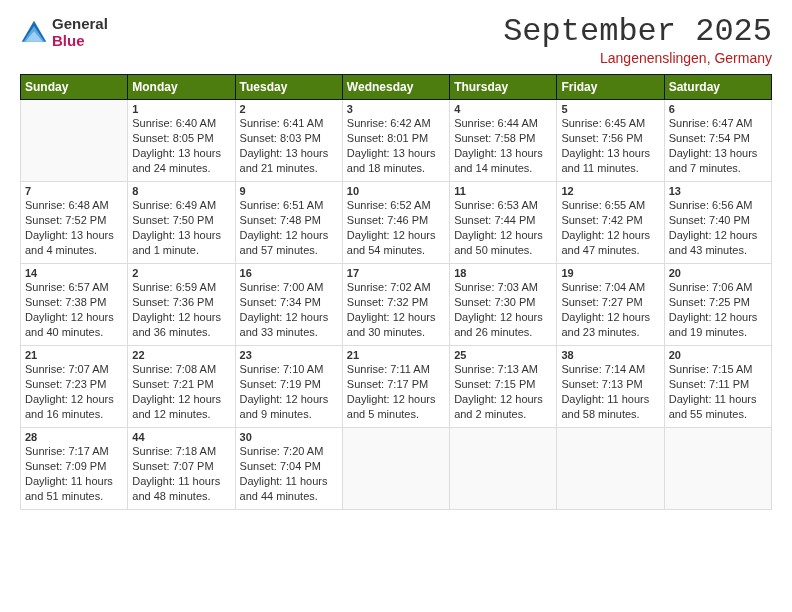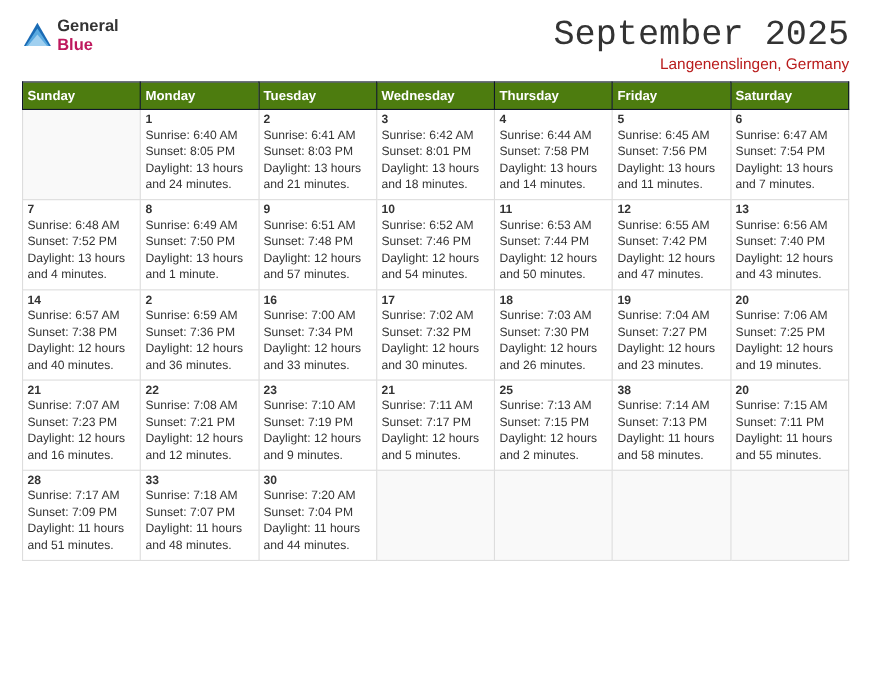--- a/index.html
+++ b/index.html
@@ -251,21 +251,21 @@
             <div class="day-number">20</div>
             <div class="day-detail">Sunrise: 7:15 AM<br>Sunset: 7:11 PM<br>Daylight: 11 hours and 55 minutes.</div>
           </td>
         </tr>
         <tr>
           <td>
             <div class="day-number">28</div>
             <div class="day-detail">Sunrise: 7:17 AM<br>Sunset: 7:09 PM<br>Daylight: 11 hours and 51 minutes.</div>
           </td>
           <td>
-            <div class="day-number">33</div>
+            <div class="day-number">44</div>
             <div class="day-detail">Sunrise: 7:18 AM<br>Sunset: 7:07 PM<br>Daylight: 11 hours and 48 minutes.</div>
           </td>
           <td>
             <div class="day-number">30</div>
             <div class="day-detail">Sunrise: 7:20 AM<br>Sunset: 7:04 PM<br>Daylight: 11 hours and 44 minutes.</div>
           </td>
           <td class="empty"></td>
           <td class="empty"></td>
           <td class="empty"></td>
           <td class="empty"></td>

